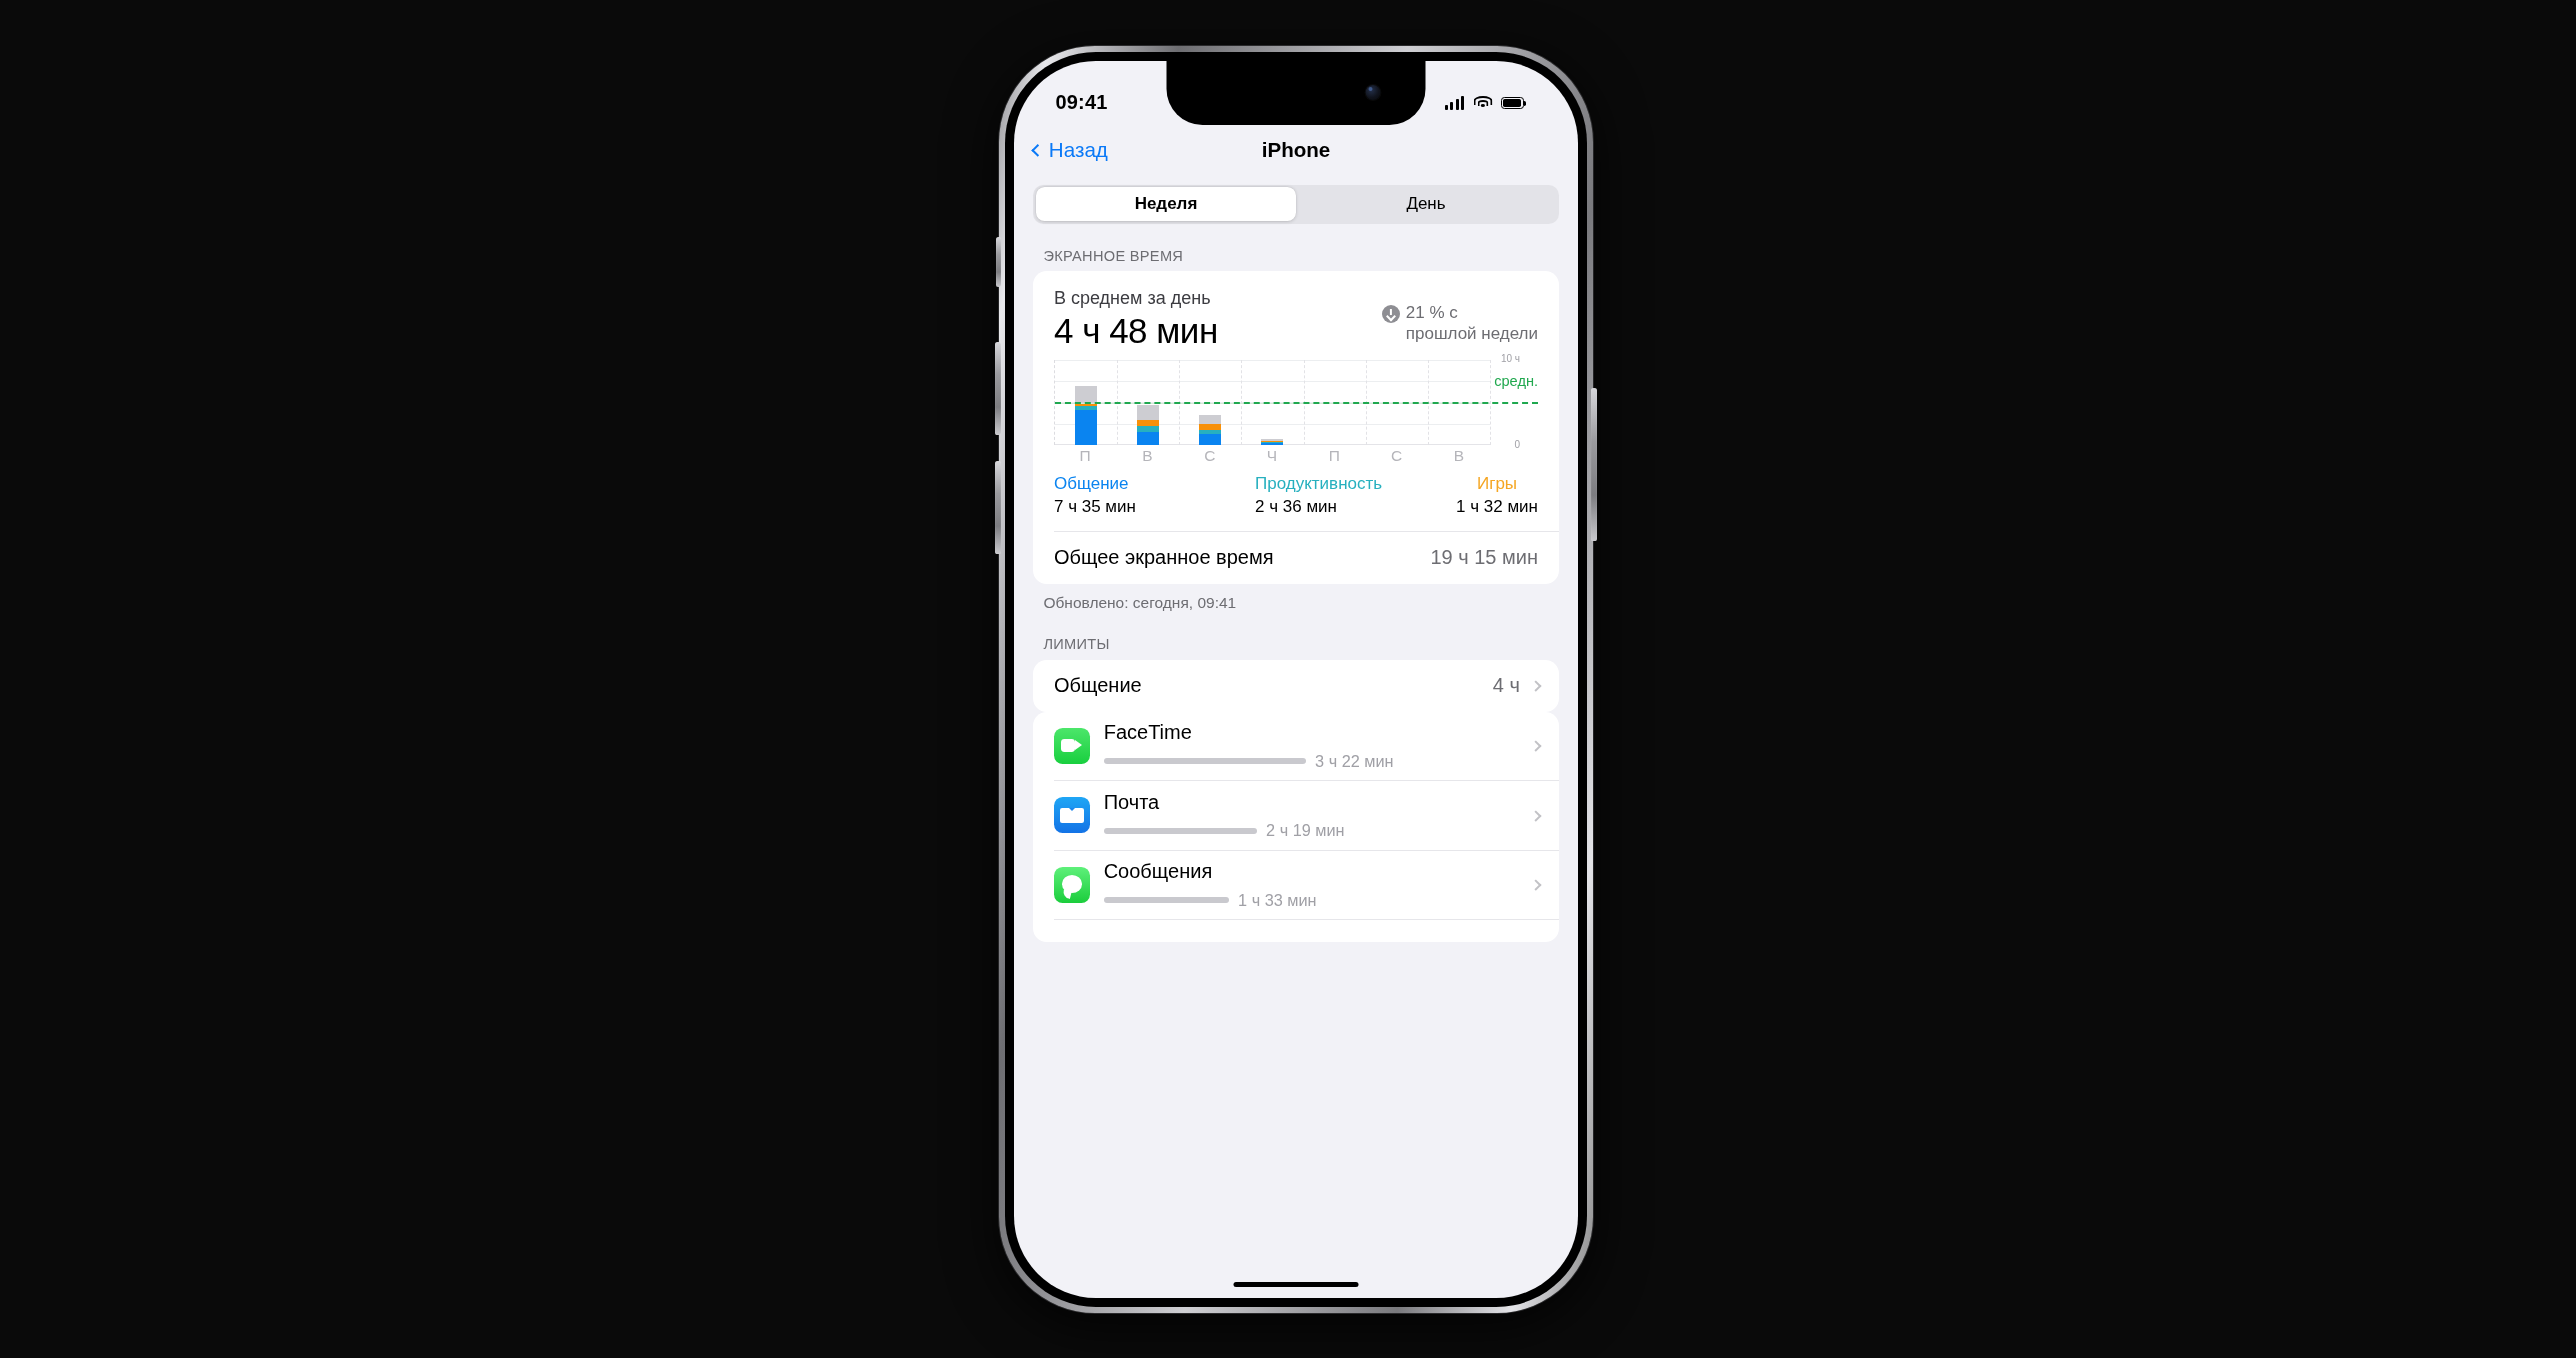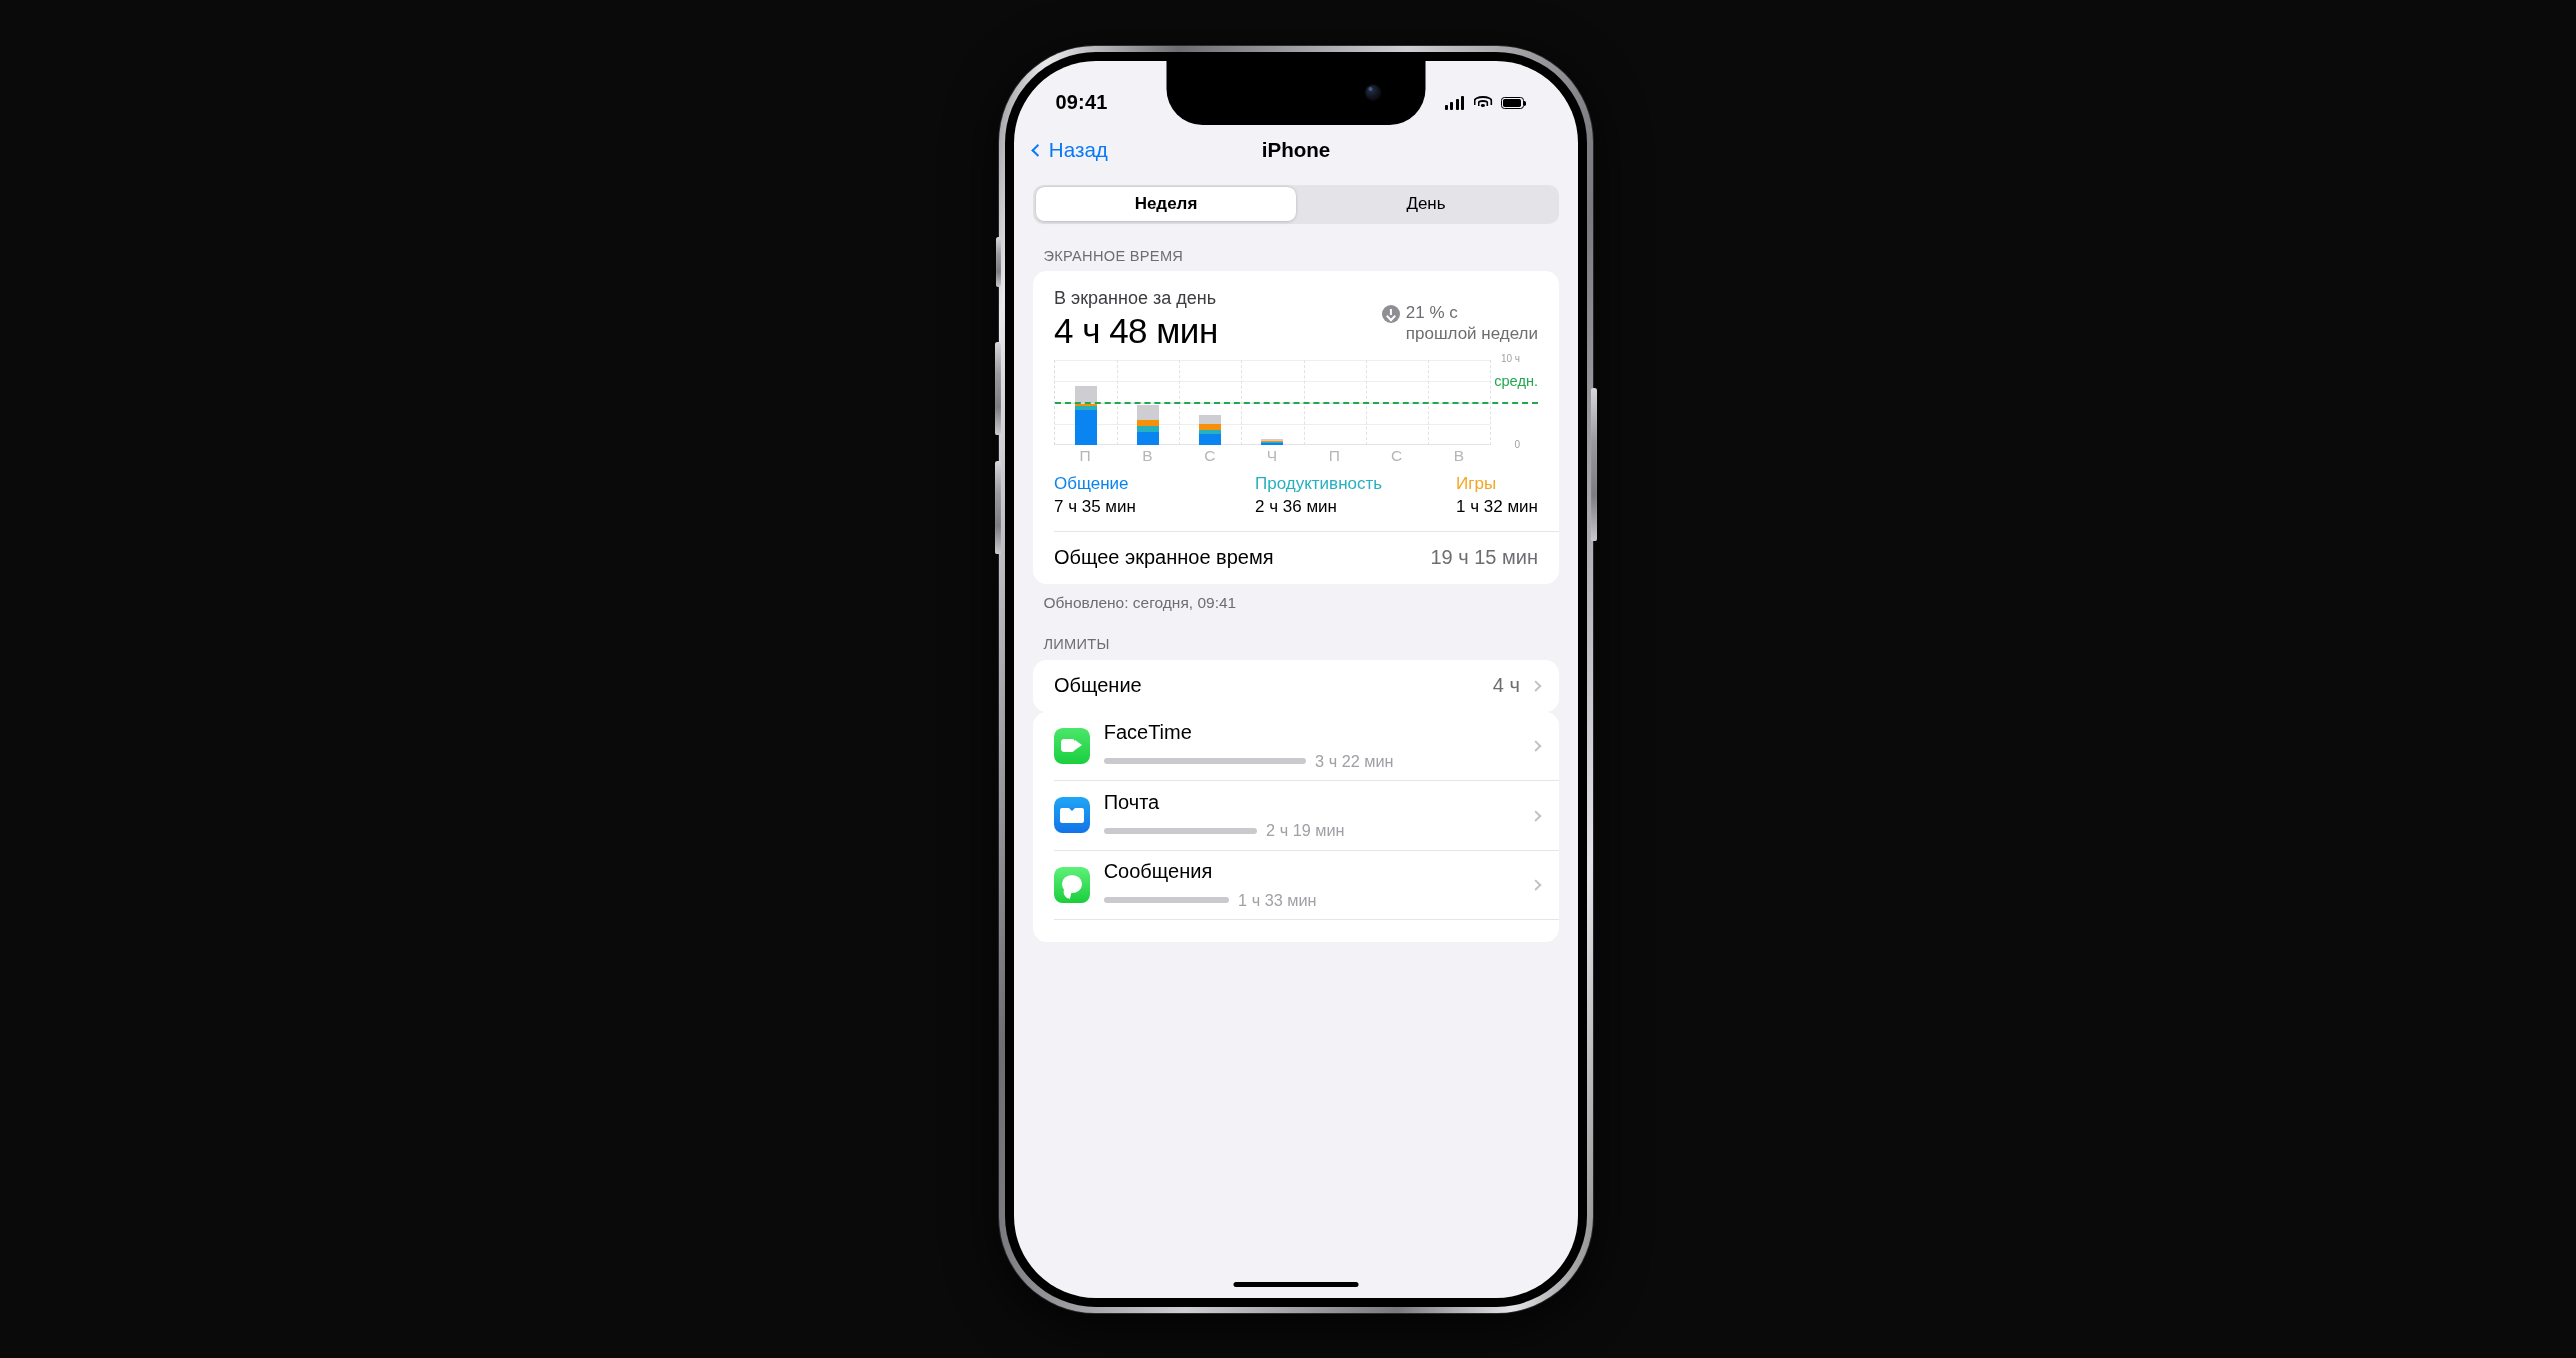--- a/index.html
+++ b/index.html
@@ -197,21 +197,21 @@
   .xlabels {
     position:absolute; left:0; right:48px; bottom:-1.7px; height:15.5px; display:flex;
   }
   .xlabels div { flex:1; text-align:center; font-size:15.5px; color:#b5b5ba; }
 
   
   .cats { display:flex; padding: 13.7px 20.6px 13.7px 20.6px; }
   .cat { flex:1; }
   .cat .nm { font-size:17px; }
   .cat .vl { font-size:17px; color:#000; margin-top:2.6px; white-space:nowrap; }
-  .cat.c-right { text-align:left; flex:0 0 auto; margin-left:auto; }
+  .cat.c-right { text-align:center; flex:0 0 auto; margin-left:auto; }
 
   .row-div { height:0.9px; background:#e6e6ea; margin-left:20.6px; }
 
   .total-row {
     display:flex; align-items:flex-start; justify-content:space-between;
     padding: 14.6px 20.6px; font-size:20px;
   }
   .total-row .v { color:#6d6d72; }
 
   .note { padding: 10.3px 29px 0 29px; font-size:15.5px; color:#6d6d72; }
@@ -315,21 +315,21 @@
             </div>
           </div>
 
           <div class="sect-head">
             <span>ЭКРАННОЕ ВРЕМЯ</span>
           </div>
 
           <div class="card">
             <div class="st-top">
               <div>
-                <div class="st-label">В экранное за день</div>
+                <div class="st-label">В среднем за день</div>
                 <div class="st-big">4 ч 48 мин</div>
               </div>
               <div class="st-delta">
                 <div class="dl-icon"></div>
                 <div class="dl-text">
                   <span>21 % с</span><br>
                   <span>прошлой недели</span>
                 </div>
               </div>
             </div>

